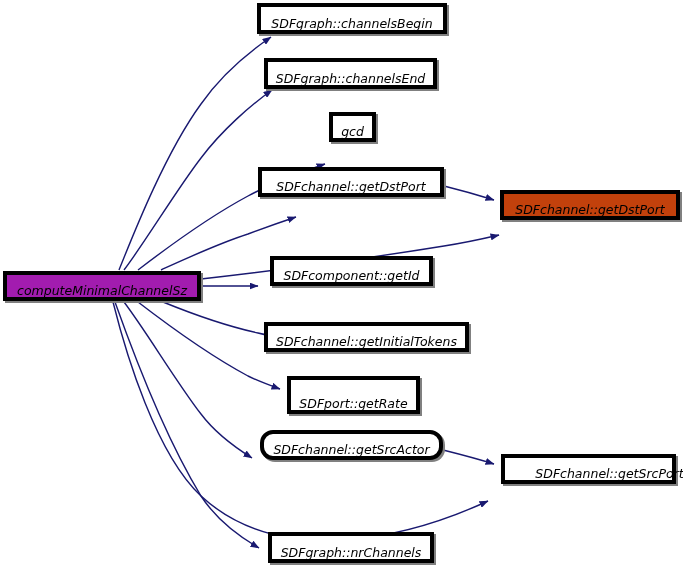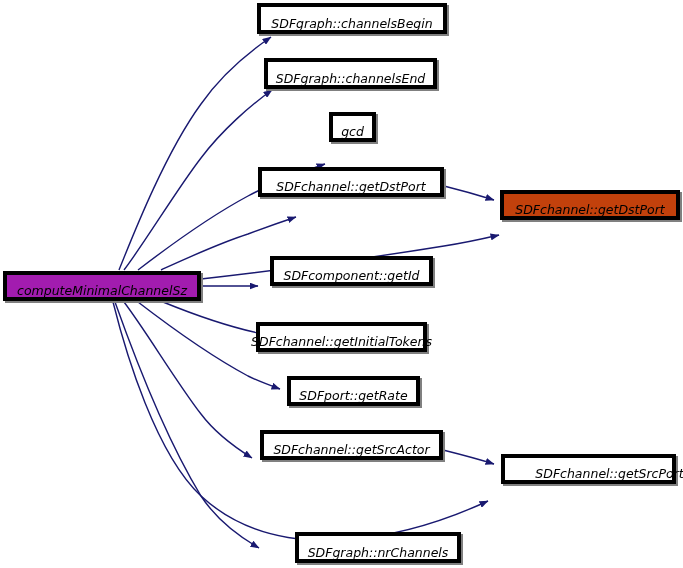--- a/index.html
+++ b/index.html
@@ -88,30 +88,30 @@
       </div>
       <div class="node" style="left: 258px; top: 167px; width: 186px; height: 30px; border-color: rgb(0, 0, 0); box-shadow: rgb(128, 128, 128) 2px 2px 0px 0px; background: rgb(255, 255, 255);">
         <span class="node-label">SDFchannel::getDstPort</span>
       </div>
       <div class="node" style="left: 500px; top: 190px; width: 180px; height: 30px; border-color: rgb(0, 0, 0); box-shadow: rgb(128, 128, 128) 2px 2px 0px 0px; background: #c2410c;">
         <span class="node-label">SDFchannel::getDstPort</span>
       </div>
       <div class="node" style="left: 270px; top: 256px; width: 163px; height: 30px; border-color: rgb(0, 0, 0); box-shadow: rgb(128, 128, 128) 2px 2px 0px 0px; background: rgb(255, 255, 255);">
         <span class="node-label">SDFcomponent::getId</span>
       </div>
-      <div class="node" style="left: 256px; top: 322px; width: 171px; height: 30px; border-color: rgb(0, 0, 0); box-shadow: rgb(128, 128, 128) 2px 2px 0px 0px; background: rgb(255, 255, 255);">
+      <div class="node" style="left: 264px; top: 322px; width: 205px; height: 30px; border-color: rgb(0, 0, 0); box-shadow: rgb(128, 128, 128) 2px 2px 0px 0px; background: rgb(255, 255, 255);">
         <span class="node-label">SDFchannel::getInitialTokens</span>
       </div>
-      <div class="node" style="left: 287px; top: 376px; width: 133px; height: 30px; border-color: rgb(0, 0, 0); box-shadow: rgb(128, 128, 128) 2px 2px 0px 0px; background: rgb(255, 255, 255);">
+      <div class="node" style="left: 287px; top: 376px; width: 133px; height: 38px; border-color: rgb(0, 0, 0); box-shadow: rgb(128, 128, 128) 2px 2px 0px 0px; background: rgb(255, 255, 255);">
         <span class="node-label">SDFport::getRate</span>
       </div>
-      <div class="node" style="left: 260px; top: 430px; width: 183px; height: 30px; border-color: rgb(0, 0, 0); box-shadow: rgb(128, 128, 128) 2px 2px 0px 0px; background: rgb(255, 255, 255);">
+      <div class="node" style="left: 260px; top: 430px; width: 183px; height: 30px; border-color: rgb(0, 0, 0); box-shadow: rgb(128, 128, 128) 2px 2px 0px 0px; background: rgb(255, 255, 255); border-radius: 13px;">
         <span class="node-label">SDFchannel::getSrcActor</span>
       </div>
       <div class="node" style="left: 501px; top: 454px; width: 175px; height: 30px; border-color: rgb(0, 0, 0); box-shadow: rgb(128, 128, 128) 2px 2px 0px 0px; background: rgb(255, 255, 255); padding-left: 42px;">
         <span class="node-label">SDFchannel::getSrcPort</span>
       </div>
-      <div class="node" style="left: 268px; top: 532px; width: 166px; height: 31px; border-color: rgb(0, 0, 0); box-shadow: rgb(128, 128, 128) 2px 2px 0px 0px; background: rgb(255, 255, 255); margin-left: 27px;">
+      <div class="node" style="left: 268px; top: 532px; width: 166px; height: 31px; border-color: rgb(0, 0, 0); box-shadow: rgb(128, 128, 128) 2px 2px 0px 0px; background: rgb(255, 255, 255);">
         <span class="node-label">SDFgraph::nrChannels</span>
       </div>
     </div>
 
 </div>
 
 </body></html>

